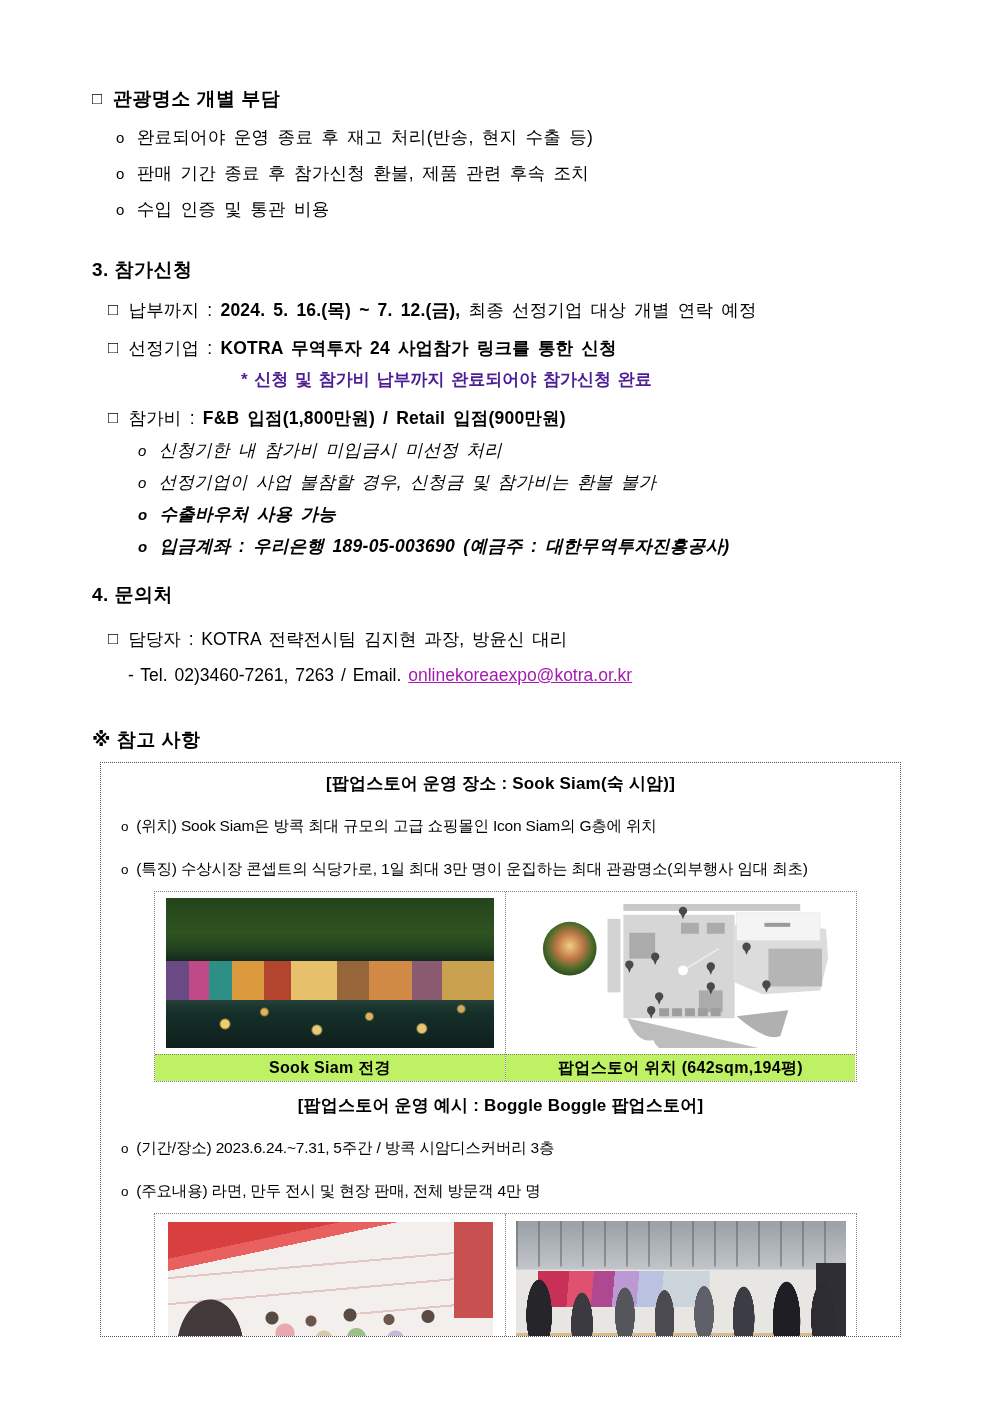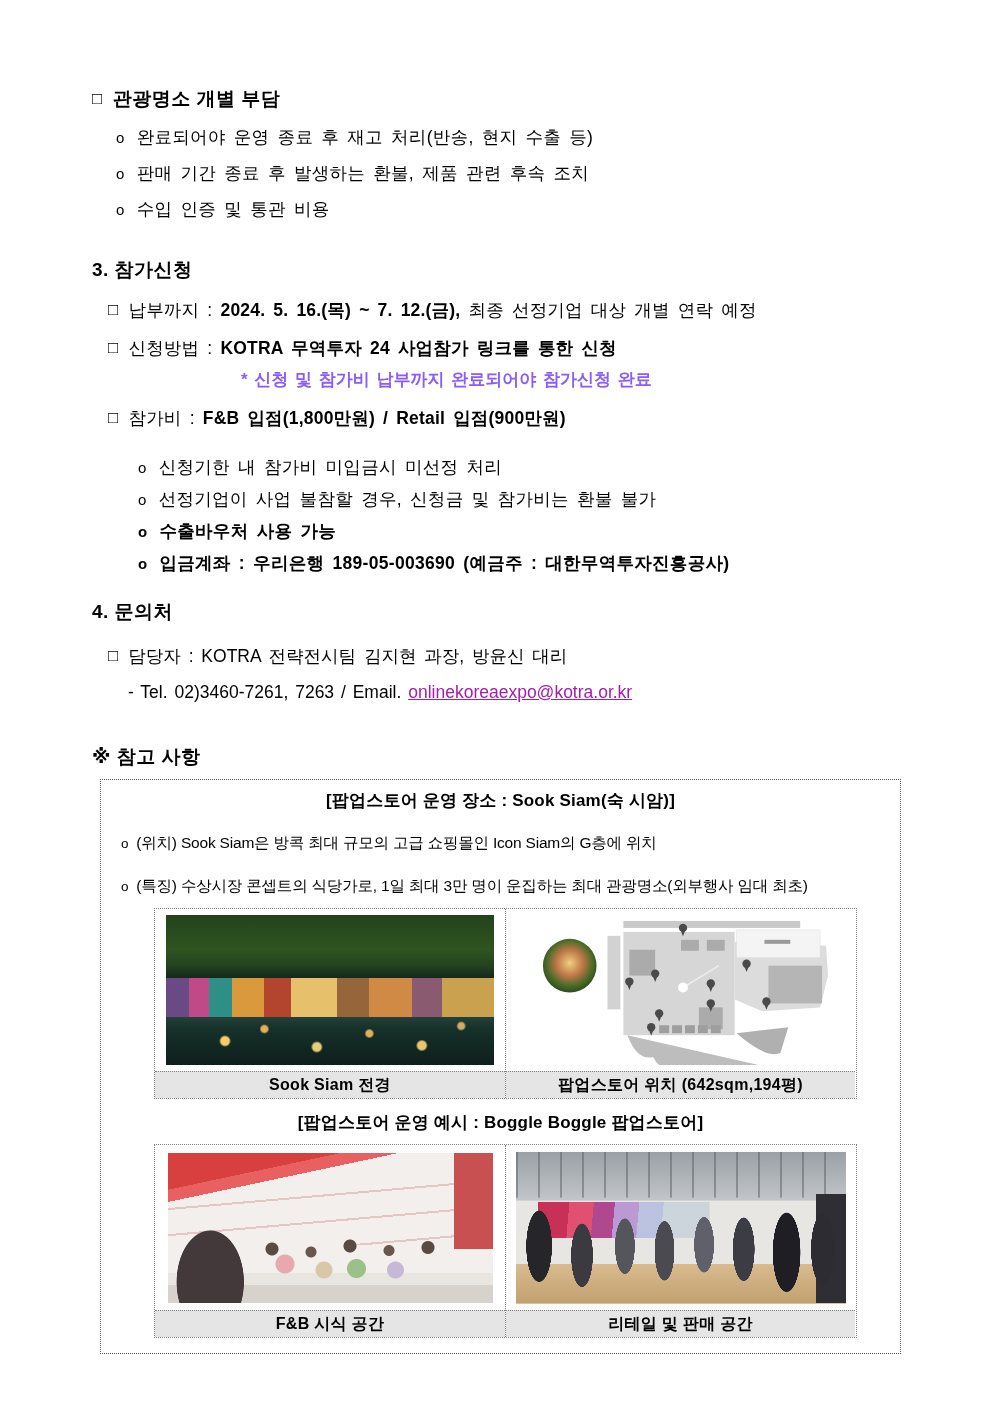--- a/index.html
+++ b/index.html
@@ -17,44 +17,44 @@
   .om { display:inline-block; margin-right:12px; font-size:15px; }
 
   .o-list1 { margin:14px 0 0 24px; }
   .o-line { margin-top:13px; line-height:23px; letter-spacing:.3px; word-spacing:3px; }
 
   .num-title { margin-top:36px; font-size:19px; font-weight:bold; letter-spacing:.5px; }
   .num-title-c { margin-top:24px; font-size:19px; font-weight:bold; letter-spacing:.5px; }
 
   .sq-block { margin:14px 0 0 16px; }
   .sq-line { margin-top:17px; line-height:21px; word-spacing:3px; letter-spacing:.2px; }
-  .red-note { margin:10px 0 0 133px; line-height:22px; color:#8b5cf6; font-weight:bold; font-size:17px; word-spacing:2px; }
-
-  .o-list2 { margin:27px 0 0 30px; }
+  .red-note { margin:10px 0 0 133px; line-height:22px; color:#4c1d95; font-weight:bold; font-size:17px; word-spacing:2px; }
+
+  .o-list2 { margin:10px 0 0 30px;font-style:italic; }
   .o-list2 .o-line { margin-top:9px; line-height:22px; }
 
   .person-line { margin:20px 0 0 16px; line-height:22px; word-spacing:3px; }
   .tel-line { margin:13px 0 0 36px; line-height:22px; word-spacing:2px; }
   .email { color:#a21caf; text-decoration:underline; cursor:pointer; }
 
   .ref-title { margin-top:41px; font-size:19px; font-weight:bold; letter-spacing:.5px; }
 
   .refbox { margin:9px 0 0 8px; width:801px; height:575px; border:1px dotted #555; overflow:hidden; background:#fff; }
   .box-title { margin-top:9px; text-align:center; font-size:17px; font-weight:bold; letter-spacing:.2px; }
   .box-title2 { margin-top:12px; }
   .box-list { margin:8px 0 0 20px; font-size:15.5px; }
   .box-line { margin-top:20px; line-height:22px; white-space:nowrap; letter-spacing:-.2px; }
   .box-line .om { margin-right:8px; font-size:13.5px; }
 
   .imgtable { margin:10px 0 0 53px; width:703px; border:1px dotted #808080; display:flex; background:#fff; }
   .cell { width:350px; }
   .cell + .cell { border-left:1px dotted #808080; }
   .imgwrap { height:162px; display:flex; align-items:center; justify-content:center; background:#fff; }
   .imgwrap.tall { height:165px; }
-  .cap { height:27px; line-height:26px; border-top:1px dotted #808080; background:#e5e5e5;
+  .cap { height:27px; line-height:26px; border-top:1px dotted #808080; background:#bef264;
          font-size:16px; font-weight:bold; text-align:center; letter-spacing:.3px; }
 
   
   .photo { border:0; }
   .photo-sook {
     width:328px; height:150px; background-color:#14281c; background-repeat:no-repeat;
     background-image:
       radial-gradient(circle at 18% 84%, rgba(255,214,110,.95) 0 4px, rgba(255,214,110,0) 6px),
       radial-gradient(circle at 30% 76%, rgba(255,190,90,.9) 0 3px, rgba(255,190,90,0) 5px),
       radial-gradient(circle at 46% 88%, rgba(255,220,130,.9) 0 4px, rgba(255,220,130,0) 6px),
@@ -114,34 +114,34 @@
   <div class="content">
 
     <div class="h-line">
       <span class="sq">□</span><span>관광명소 개별 부담</span>
     </div>
     <div class="o-list1">
       <div class="o-line">
         <span class="om">o</span><span>완료되어야 운영 종료 후 재고 처리(반송, 현지 수출 등)</span>
       </div>
       <div class="o-line">
-        <span class="om">o</span><span>판매 기간 종료 후 발생하는 환불, 제품 관련 후속 조치</span>
+        <span class="om">o</span><span>판매 기간 종료 후 참가신청 환불, 제품 관련 후속 조치</span>
       </div>
       <div class="o-line">
         <span class="om">o</span><span>수입 인증 및 통관 비용</span>
       </div>
     </div>
 
     <div class="num-title">3. 참가신청</div>
     <div class="sq-block">
       <div class="sq-line">
         <span class="sq">□</span><span>납부까지 : </span><span class="bold">2024. 5. 16.(목) ~ 7. 12.(금),</span><span> 최종 선정기업 대상 개별 연락 예정</span>
       </div>
       <div class="sq-line">
-        <span class="sq">□</span><span>신청방법 : </span><span class="bold">KOTRA 무역투자 24 사업참가 링크를 통한 신청</span>
+        <span class="sq">□</span><span>선정기업 : </span><span class="bold">KOTRA 무역투자 24 사업참가 링크를 통한 신청</span>
       </div>
       <div class="red-note">* 신청 및 참가비 납부까지 완료되어야 참가신청 완료</div>
       <div class="sq-line">
         <span class="sq">□</span><span>참가비 : </span><span class="bold">F&amp;B 입점(1,800만원) / Retail 입점(900만원)</span>
       </div>
       <div class="o-list2">
         <div class="o-line">
           <span class="om">o</span><span>신청기한 내 참가비 미입금시 미선정 처리</span>
         </div>
         <div class="o-line">
@@ -230,20 +230,28 @@
               <use href="#pin" x="180" y="88"></use>
               <use href="#pin" x="236" y="86"></use>
               <circle cx="38" cy="50" r="27" fill="url(#inset)"></circle>
             </svg>
           </div>
           <div class="cap">팝업스토어 위치 (642sqm,194평)</div>
         </div>
       </div>
 
       <div class="box-title box-title2">[팝업스토어 운영 예시 : Boggle Boggle 팝업스토어]</div>
+      <div class="box-list">
+        <div class="box-line">
+          <span class="om">o</span><span>(기간/장소) 2023.6.24.~7.31, 5주간 / 방콕 시암디스커버리 3층</span>
+        </div>
+        <div class="box-line">
+          <span class="om">o</span><span>(주요내용) 라면, 만두 전시 및 현장 판매, 전체 방문객 4만 명</span>
+        </div>
+      </div>
 
       <div class="imgtable">
         <div class="cell">
           <div class="imgwrap tall">
             <div class="photo photo-fnb"></div>
           </div>
           <div class="cap">F&amp;B 시식 공간</div>
         </div>
         <div class="cell">
           <div class="imgwrap tall">

